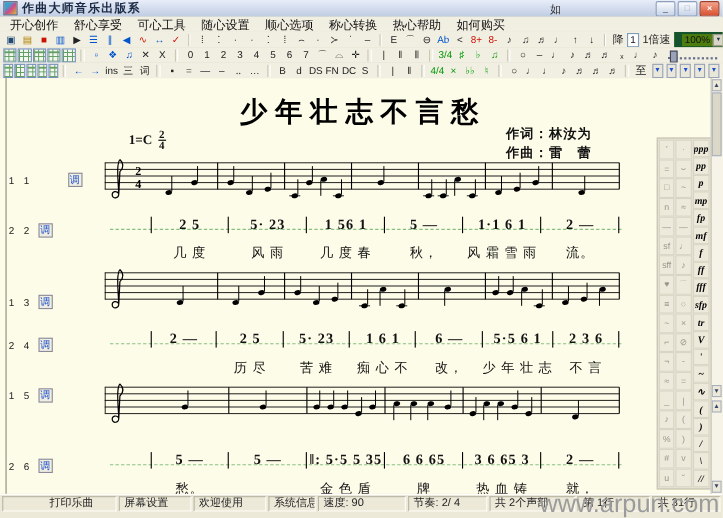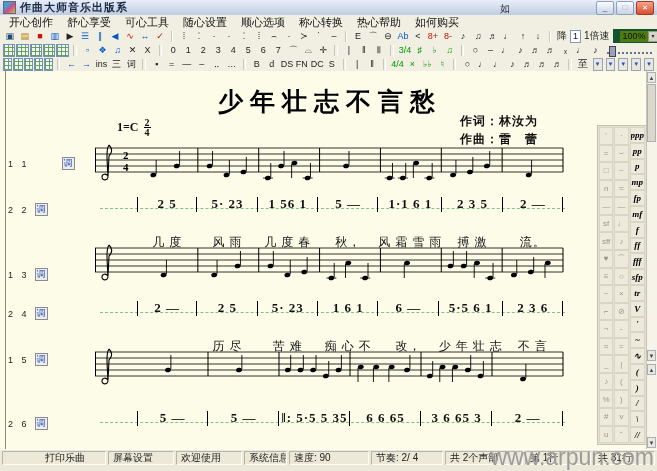--- a/index.html
+++ b/index.html
@@ -53,21 +53,21 @@
   .credit{position:absolute;left:460px;font:bold 12px "Liberation Serif",serif;letter-spacing:1px}
   .credit1{top:42px}.credit2{top:60px}
   .track-label{position:absolute;left:8px;display:flex;align-items:center;gap:5px;font-size:9px;color:#222;letter-spacing:3px}
   .tune-btn{border:1px solid #8a8a9a;background:#f0eee0;color:#1b4fd0;font-size:9px;line-height:11px;padding:0 1px;letter-spacing:0}
   .staff-svg{position:absolute;left:95px;width:470px;height:56px}
   .jianpu{position:absolute;left:137px;width:426px;display:flex}
   .measure{flex:1;position:relative;text-align:center;padding-top:1px}
   .measure::after{content:"";position:absolute;right:0;top:2px;height:15px;border-right:1px solid #000}
   .measure:first-child::before{content:"";position:absolute;left:0;top:2px;height:15px;border-left:1px solid #000}
   .mnotes{font:bold 13px "Liberation Serif",serif;letter-spacing:1px;white-space:nowrap;position:relative;z-index:2}
-  .mlyric{font:12px "Liberation Serif",serif;margin-top:22px;white-space:nowrap;letter-spacing:1px}
+  .mlyric{font:12px "Liberation Serif",serif;margin-top:10px;white-space:nowrap;letter-spacing:1px}
   .green-line{position:absolute;left:100px;width:465px;border-top:1px dashed #49a049;opacity:.65}
   
   .sidebar{position:absolute;right:10px;top:54px;width:50px;height:320px;display:flex;gap:1px;
            background:#e4e1d2;border:1px solid #c6c2b0;padding:1px;box-sizing:border-box}
   .side-col{flex:1;display:flex;flex-direction:column;gap:0}
   .side-btn{flex:1;text-align:center;font-size:8px;color:#9a978a;border:1px solid #d9d5c5;background:#edeadb;
             display:flex;align-items:center;justify-content:center;overflow:hidden}
   .dyn-btn{color:#000;font:italic bold 9px "Liberation Serif",serif}
   
   .vscroll{position:absolute;right:0;top:0;width:10px;height:378px;background:#f6f4e8;border-left:1px solid #c6c2b0}
@@ -342,24 +342,20 @@
             <div class="mnotes">1 56 1</div>
             <div class="mlyric">几 度 春</div>
           </div>
           <div class="measure">
             <div class="mnotes">5 —</div>
             <div class="mlyric">秋，</div>
           </div>
           <div class="measure">
             <div class="mnotes">1·1 6 1</div>
             <div class="mlyric">风 霜 雪 雨</div>
-          </div>
-          <div class="measure">
-            <div class="mnotes">2 3 5</div>
-            <div class="mlyric">搏 激</div>
           </div>
           <div class="measure">
             <div class="mnotes">2 —</div>
             <div class="mlyric">流。</div>
           </div>
         </div>
       </div>
       <div class="system">
         <div class="track-label" style="top: 197px;">
           <span>1 3</span>

